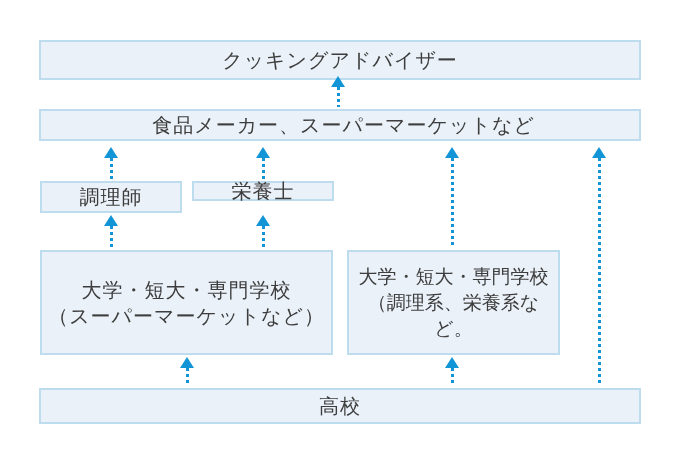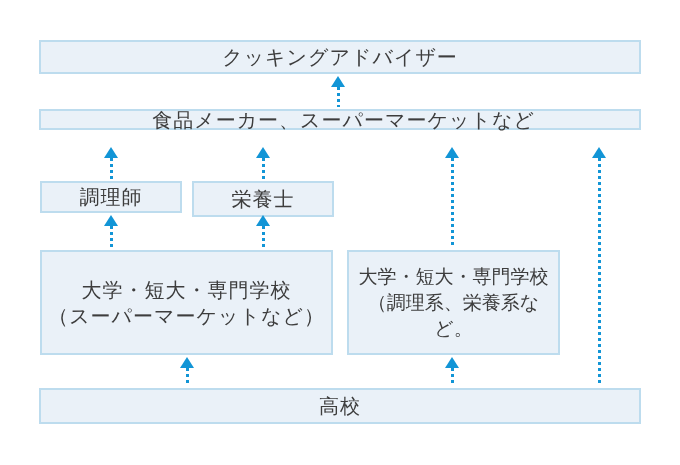--- a/index.html
+++ b/index.html
@@ -61,30 +61,30 @@
       #1295d6 0px, #1295d6 3px,
       transparent 3px, transparent 6px
     );
   }
 </style>
 </head>
 <body>
 
 <div id="canvas">
 
-  <div class="box" style="left:39px; top:40px; width:602px; height:34px;">
+  <div class="box" style="left:39px; top:40px; width:602px; height:40px;">
     <span>クッキングアドバイザー</span>
   </div>
 
   <div class="arrow" style="left:331px; top:76px; height:31px;">
     <div class="arrow-head"></div>
     <div class="arrow-line"></div>
   </div>
 
-  <div class="box" style="left:39px; top:109px; width:602px; height:21px;padding-left:7px;">
+  <div class="box" style="left:39px; top:109px; width:602px; height:32px;padding-left:7px;">
     <span>食品メーカー、スーパーマーケットなど</span>
   </div>
 
   <div class="arrow" style="left:104px; top:147px; height:32px;">
     <div class="arrow-head"></div>
     <div class="arrow-line"></div>
   </div>
   <div class="arrow" style="left:256px; top:147px; height:32px;">
     <div class="arrow-head"></div>
     <div class="arrow-line"></div>
@@ -94,21 +94,21 @@
     <div class="arrow-line"></div>
   </div>
   <div class="arrow" style="left:592px; top:147px; height:239px;">
     <div class="arrow-head"></div>
     <div class="arrow-line"></div>
   </div>
 
   <div class="box" style="left:40px; top:181px; width:142px; height:32px;align-items:center;">
     <span>調理師</span>
   </div>
-  <div class="box" style="left:192px; top:181px; width:142px; height:36px;">
+  <div class="box" style="left:192px; top:181px; width:142px; height:20px;">
     <span>栄養士</span>
   </div>
 
   <div class="arrow" style="left:104px; top:215px; height:33px;">
     <div class="arrow-head"></div>
     <div class="arrow-line"></div>
   </div>
   <div class="arrow" style="left:256px; top:215px; height:33px;">
     <div class="arrow-head"></div>
     <div class="arrow-line"></div>

